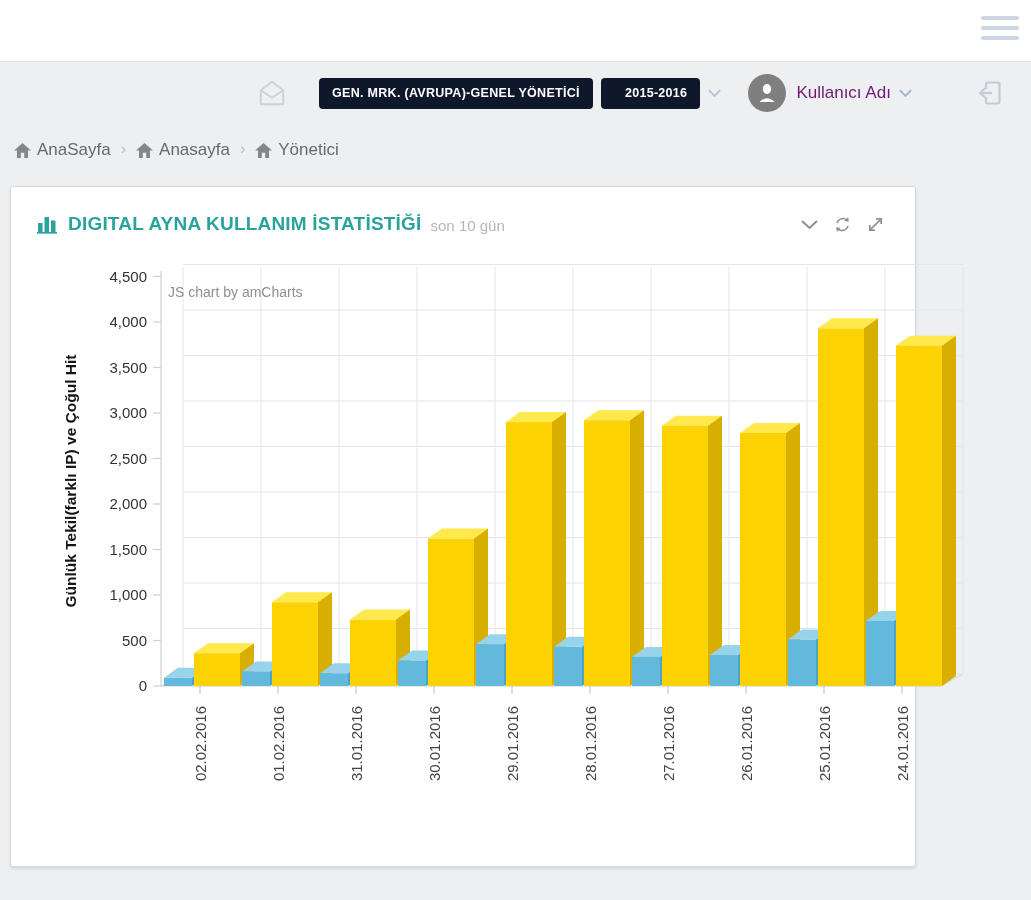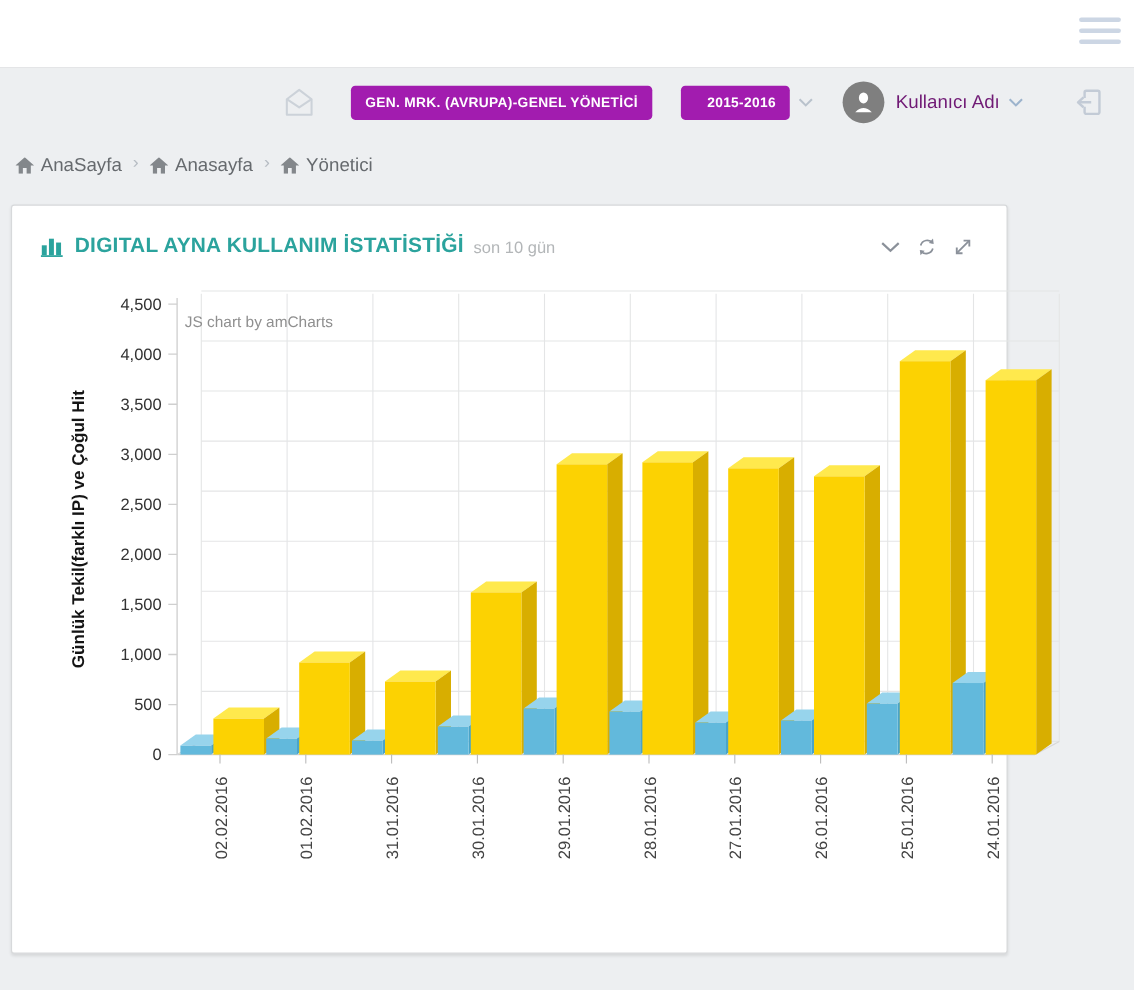--- a/index.html
+++ b/index.html
@@ -11,25 +11,25 @@
   .logo-main { font-size:42px; font-weight:bold; letter-spacing:-2px; }
   .logo-part1 { color:#e8137d; }
   .logo-part2 { color:#26b2d9; }
   .logo-sub { width:252px; text-align:right; font-size:11px; font-weight:bold; color:#26b2d9; letter-spacing:.4px; margin-top:-4px; }
   .hamburger { position:absolute; right:12px; top:16px; width:38px; cursor:pointer; }
   .hamburger div { height:4px; border-radius:2px; background:#ccd6e4; margin-bottom:6px; }
 
   
   .header-row { display:flex; align-items:center; height:62px; padding:0 25px; }
   .env-icon { margin-left:232px; width:30px; height:30px; cursor:pointer; }
-  .btn-teal { background:#a21caf; color:#fff; font-weight:bold; font-size:12.5px; letter-spacing:.3px;
+  .btn-teal { background:#0f172a; color:#fff; font-weight:bold; font-size:12.5px; letter-spacing:.3px;
               border:none; border-radius:4px; height:31px; padding:0 13px; cursor:pointer; white-space:nowrap;
               font-family:"Liberation Sans", sans-serif; }
   .role-btn { margin-left:32px; }
-  .term-btn { margin-left:26px;padding-left:24px; }
+  .term-btn { margin-left:8px;padding-left:24px; }
   .chev { width:15px; height:10px; margin-left:7px; cursor:pointer; }
   .avatar { margin-left:26px; width:38px; height:38px; border-radius:50%; background:#7f7f7f; display:flex; align-items:center; justify-content:center; cursor:pointer; }
   .user-name { margin-left:10px; font-size:17px; color:#701a75; cursor:pointer; }
   .exit-icon { margin-left:auto; width:32px; height:32px; cursor:pointer; }
 
   
   .breadcrumb { display:flex; margin:16px 0 0 14px; font-size:17px; color:#666a6e; }
   .crumb { display:flex; align-items:center; cursor:pointer; }
   .crumb svg { margin-right:6px; }
   .crumb-sep { color:#b6bcc3; margin:0 10px; font-size:16px; }

